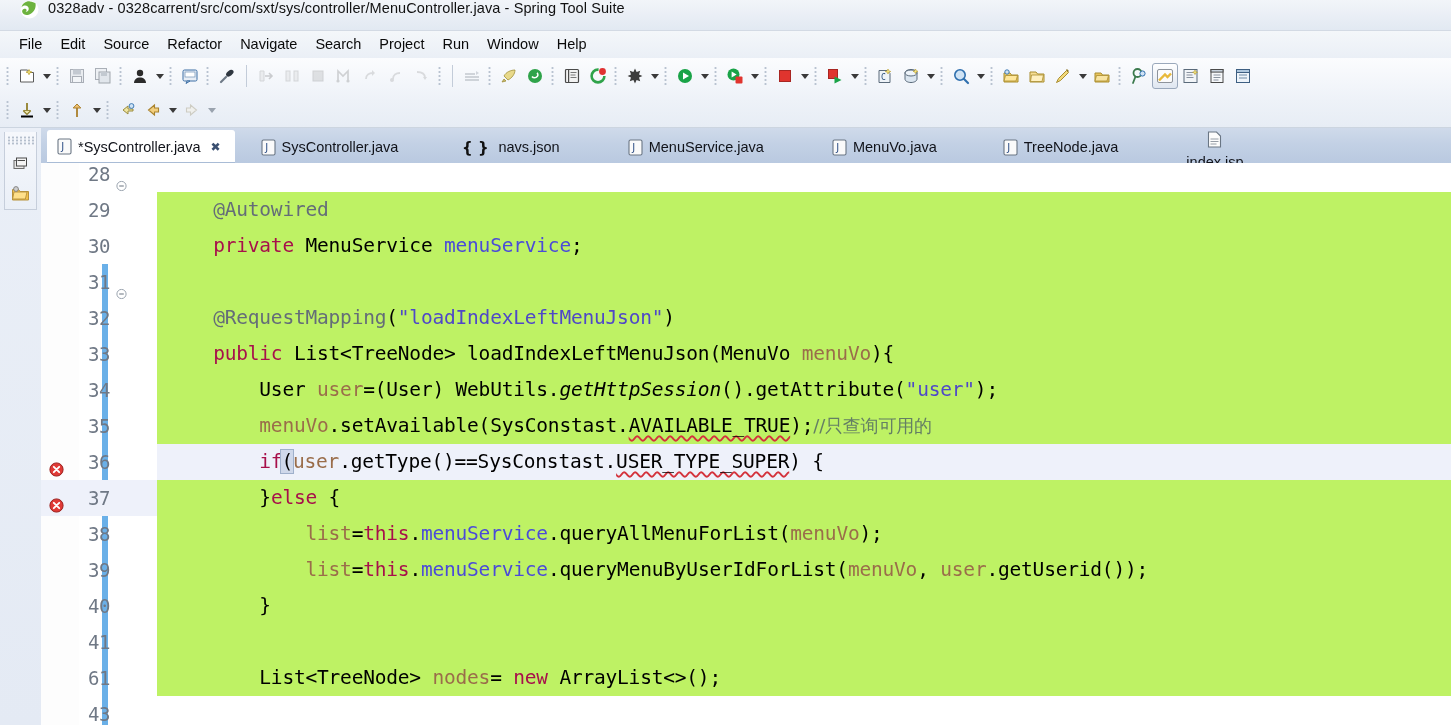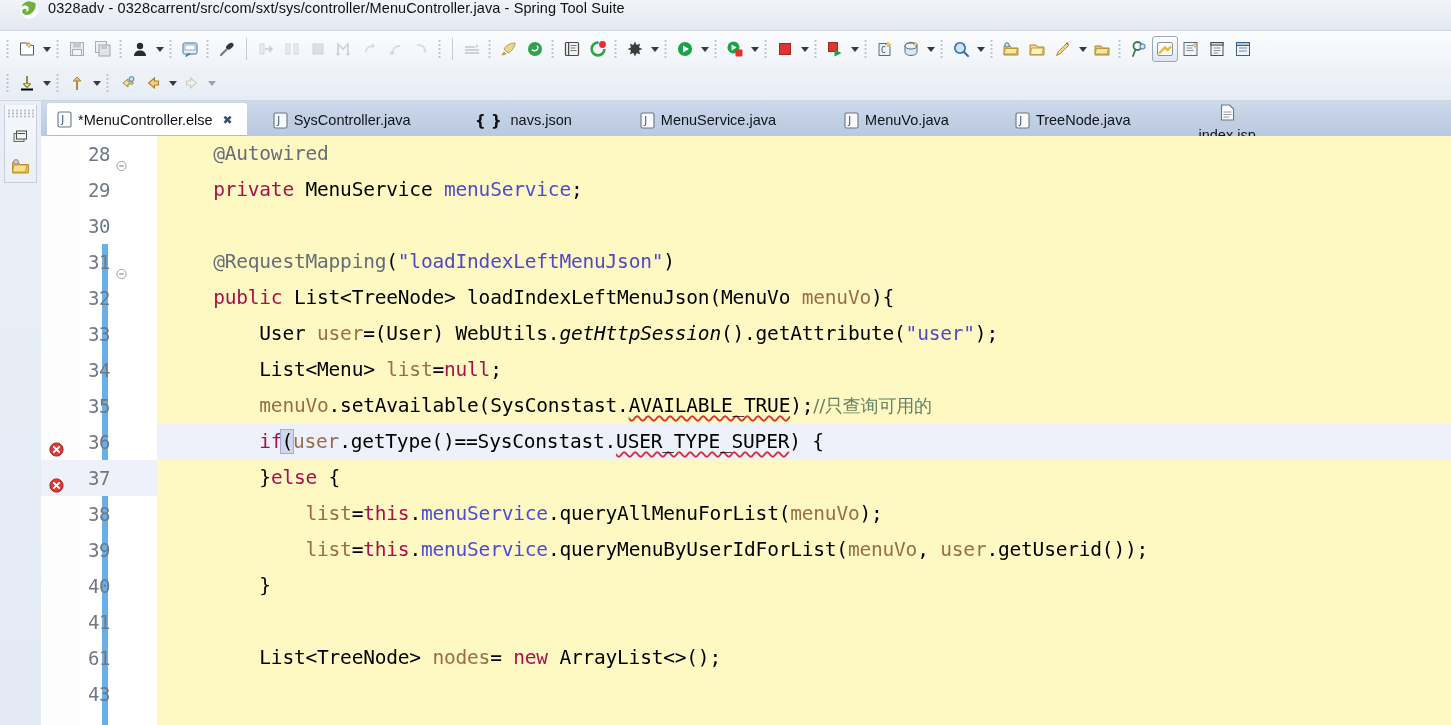--- a/index.html
+++ b/index.html
@@ -153,36 +153,37 @@
   .tab .close {
     font-size: 13px; color:#2b3b55; margin-left:4px;
     font-family:"Liberation Sans", sans-serif;
   }
 
   .editor-area {
     flex: 1 1 auto; display: flex; min-height: 0;
     background: #ffffff;
     position: relative;
     overflow: hidden;
+    align-items: center;
   }
 
   
   .gutter {
     flex: 0 0 116px; width:116px;
     background: #ffffff;
     position: relative;
     font-family: "DejaVu Sans Mono", monospace;
   }
   .gutter-bg-ann {
     position:absolute; left:0; top:0; bottom:0; width:38px;
     background:#fdfdfd;
   }
   .code-pane {
     flex: 1 1 auto; position: relative; min-width: 0;
-    background: #fef9c3;
+    background: #bef264;
     overflow: hidden;
   }
 
   .row {
     height: 36px; line-height: 36px;
     position: relative; white-space: pre;
   }
   .row.current { background: #eef1fa; }
 
   .lnum {
@@ -245,20 +246,32 @@
   <div class="titlebar">
     <span class="sts-logo">
       <svg width="19" height="19" viewBox="0 0 19 19">
         <circle cx="9.5" cy="9.5" r="9" fill="#ffffff"></circle>
         <path d="M15.5 3.2c.9 5.3-2 9.4-6.2 11.3-3 1.3-6 .3-6.9-1.9-.8-1.9.3-3.6 1.9-3.9 1.3-.3 2.2.4 2.3 1.3.1.8-.4 1.4-1 1.4-.4 0-.7-.2-.8-.5.5.9 1.8 1.1 2.8.4 1.4-1 1.6-3.3.2-4.7C6.1 5 3 5.2 1.5 7.4 2.4 3.6 6 1 9.9 1.4c2.4.2 4.3 1 5.6 1.8z" fill="#6db33f"></path>
       </svg>
     </span>
     <span class="title-text">0328adv - 0328carrent/src/com/sxt/sys/controller/MenuController.java - Spring Tool Suite</span>
   </div>
 
+  <div class="menubar">
+    <div class="menu-item">File</div>
+    <div class="menu-item">Edit</div>
+    <div class="menu-item">Source</div>
+    <div class="menu-item">Refactor</div>
+    <div class="menu-item">Navigate</div>
+    <div class="menu-item">Search</div>
+    <div class="menu-item">Project</div>
+    <div class="menu-item">Run</div>
+    <div class="menu-item">Window</div>
+    <div class="menu-item">Help</div>
+  </div>
 
   <div class="toolbar-wrap">
     <div class="toolbar-row" id="tbrow1">
         <div class="tb-grip"></div>
         <div class="tb-btn">
           <svg width="18" height="18" viewBox="0 0 18 18">
             <path d="M2.5 3h7l2 2.5h4v9.5h-13z" fill="#fff" stroke="#5a5a5a"></path>
             <path d="M11 2.5l1 2 2 .6-2 .6-1 2-1-2-2-.6 2-.6z" fill="#f4e27a" stroke="#b59b2e" stroke-width=".7"></path>
           </svg>
         </div>
@@ -598,21 +611,21 @@
     <div class="editor-stack">
 
       <div class="tabbar" id="tabbar">
           <div class="tab active" style="margin-left: 0px;">
             <span class="ticon">
               <svg width="15" height="17" viewBox="0 0 15 17">
                 <rect x="1" y="1" width="13" height="15" rx="1.5" fill="#fafafa" stroke="#6a7684" stroke-width="1.1"></rect>
                 <text x="4.2" y="12.4" font-family="DejaVu Sans, sans-serif" font-size="10" fill="#2f4f86">J</text>
               </svg>
             </span>
-            <span>*MenuController.else</span>
+            <span>*SysController.java</span>
             <span class="close" style="font-size: 12px; color: rgb(58, 79, 112);">✖</span>
           </div>
           <div class="tab" style="margin-left: 16px;">
             <span class="ticon">
               <svg width="15" height="17" viewBox="0 0 15 17">
                 <rect x="1" y="1" width="13" height="15" rx="1.5" fill="#fafafa" stroke="#6a7684" stroke-width="1.1"></rect>
                 <text x="4.2" y="12.4" font-family="DejaVu Sans, sans-serif" font-size="10" fill="#2f4f86">J</text>
               </svg>
             </span>
             <span>SysController.java</span>
@@ -696,21 +709,20 @@
             <div class="row"><span class="lnum">61</span></div>
             <div class="row"><span class="lnum">43</span></div>
           </div>
         <div class="code-pane" id="codepane">
             <div class="row"><div class="code-line">    <span class="ann">@Autowired</span></div></div>
             <div class="row"><div class="code-line">    <span class="kw">private</span> MenuService <span class="fld">menuService</span>;</div></div>
             <div class="row"><div class="code-line"></div></div>
             <div class="row"><div class="code-line">    <span class="ann">@RequestMapping</span>(<span class="str">"loadIndexLeftMenuJson"</span>)</div></div>
             <div class="row"><div class="code-line">    <span class="kw">public</span> List&lt;TreeNode&gt; loadIndexLeftMenuJson(MenuVo <span class="par">menuVo</span>){</div></div>
             <div class="row"><div class="code-line">        User <span class="par">user</span>=(User) WebUtils.<span class="stat">getHttpSession</span>().getAttribute(<span class="str">"user"</span>);</div></div>
-            <div class="row"><div class="code-line">        List&lt;Menu&gt; <span class="par">list</span>=<span class="kw">null</span>;</div></div>
             <div class="row"><div class="code-line">        <span class="par">menuVo</span>.setAvailable(SysConstast.<span class="sq">AVAILABLE_TRUE</span>);<span class="cmt cmt-zh">//只查询可用的</span></div></div>
             <div class="row current"><div class="code-line">        <span class="kw">if</span><span class="caret"></span><span class="selbox">(</span><span class="par">user</span>.getType()==SysConstast.<span class="sq">USER_TYPE_SUPER</span>) {</div></div>
             <div class="row"><div class="code-line">        }<span class="kw">else</span> {</div></div>
             <div class="row"><div class="code-line">            <span class="par">list</span>=<span class="kw">this</span>.<span class="fld">menuService</span>.queryAllMenuForList(<span class="par">menuVo</span>);</div></div>
             <div class="row"><div class="code-line">            <span class="par">list</span>=<span class="kw">this</span>.<span class="fld">menuService</span>.queryMenuByUserIdForList(<span class="par">menuVo</span>, <span class="par">user</span>.getUserid());</div></div>
             <div class="row"><div class="code-line">        }</div></div>
             <div class="row"><div class="code-line"></div></div>
             <div class="row"><div class="code-line">        List&lt;TreeNode&gt; <span class="par">nodes</span>= <span class="kw">new</span> ArrayList&lt;&gt;();</div></div>
           </div>
       </div>

